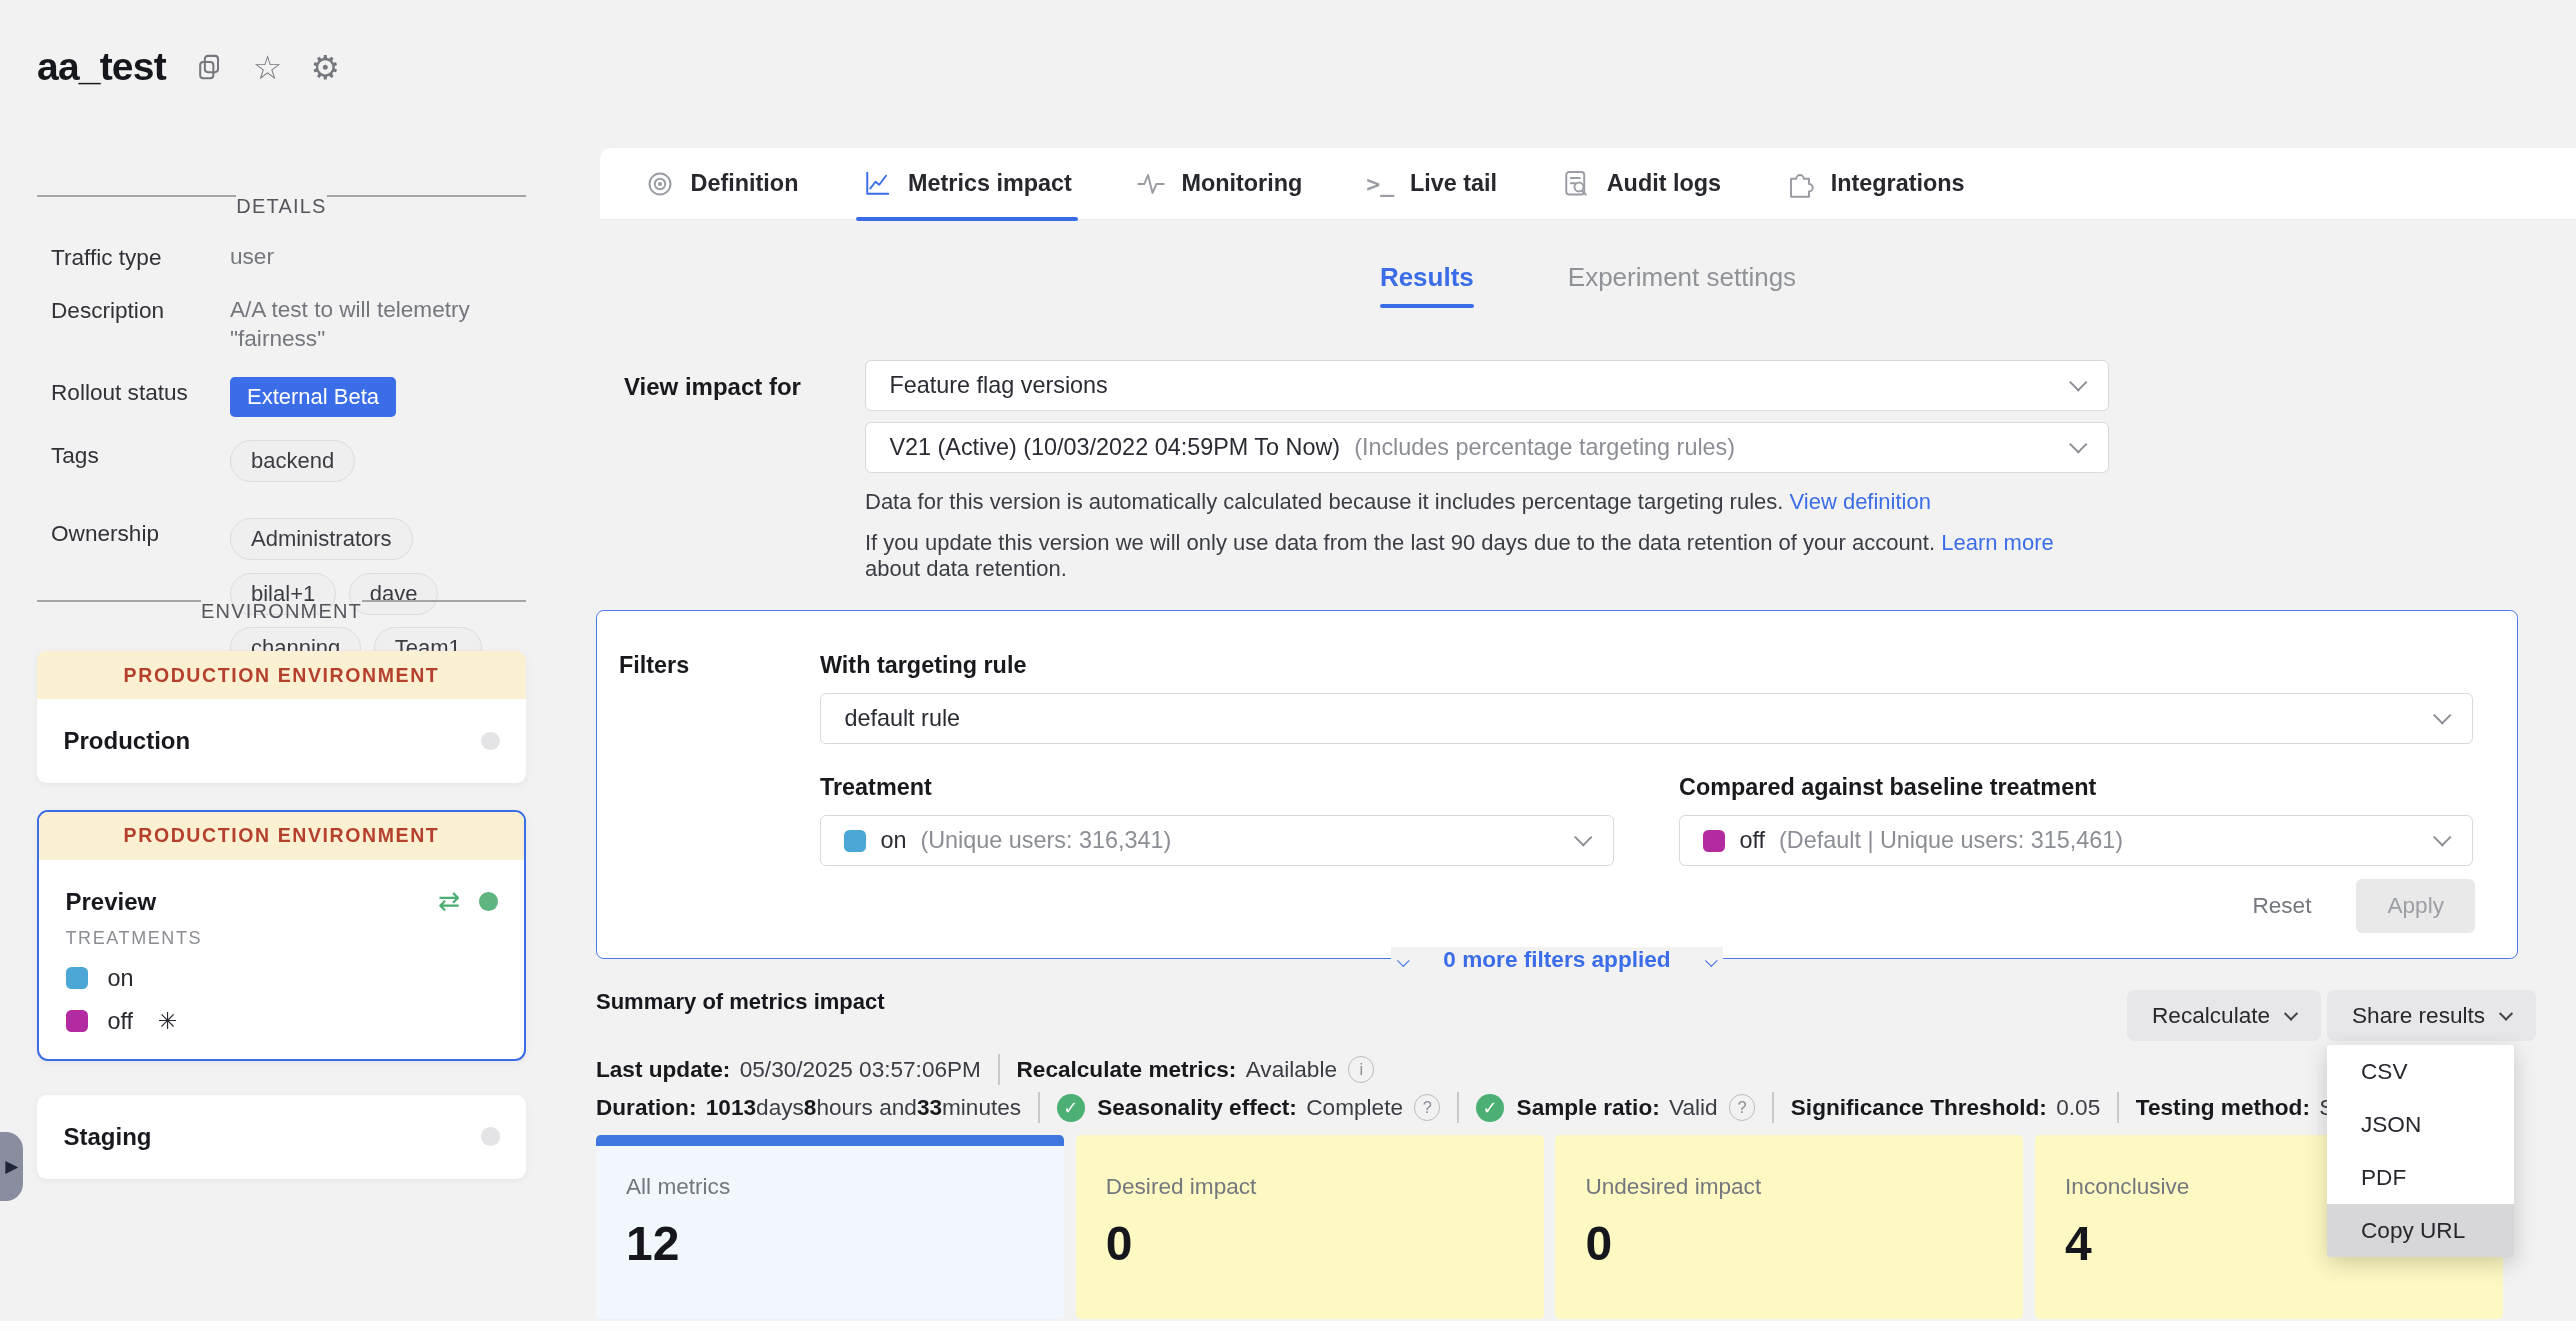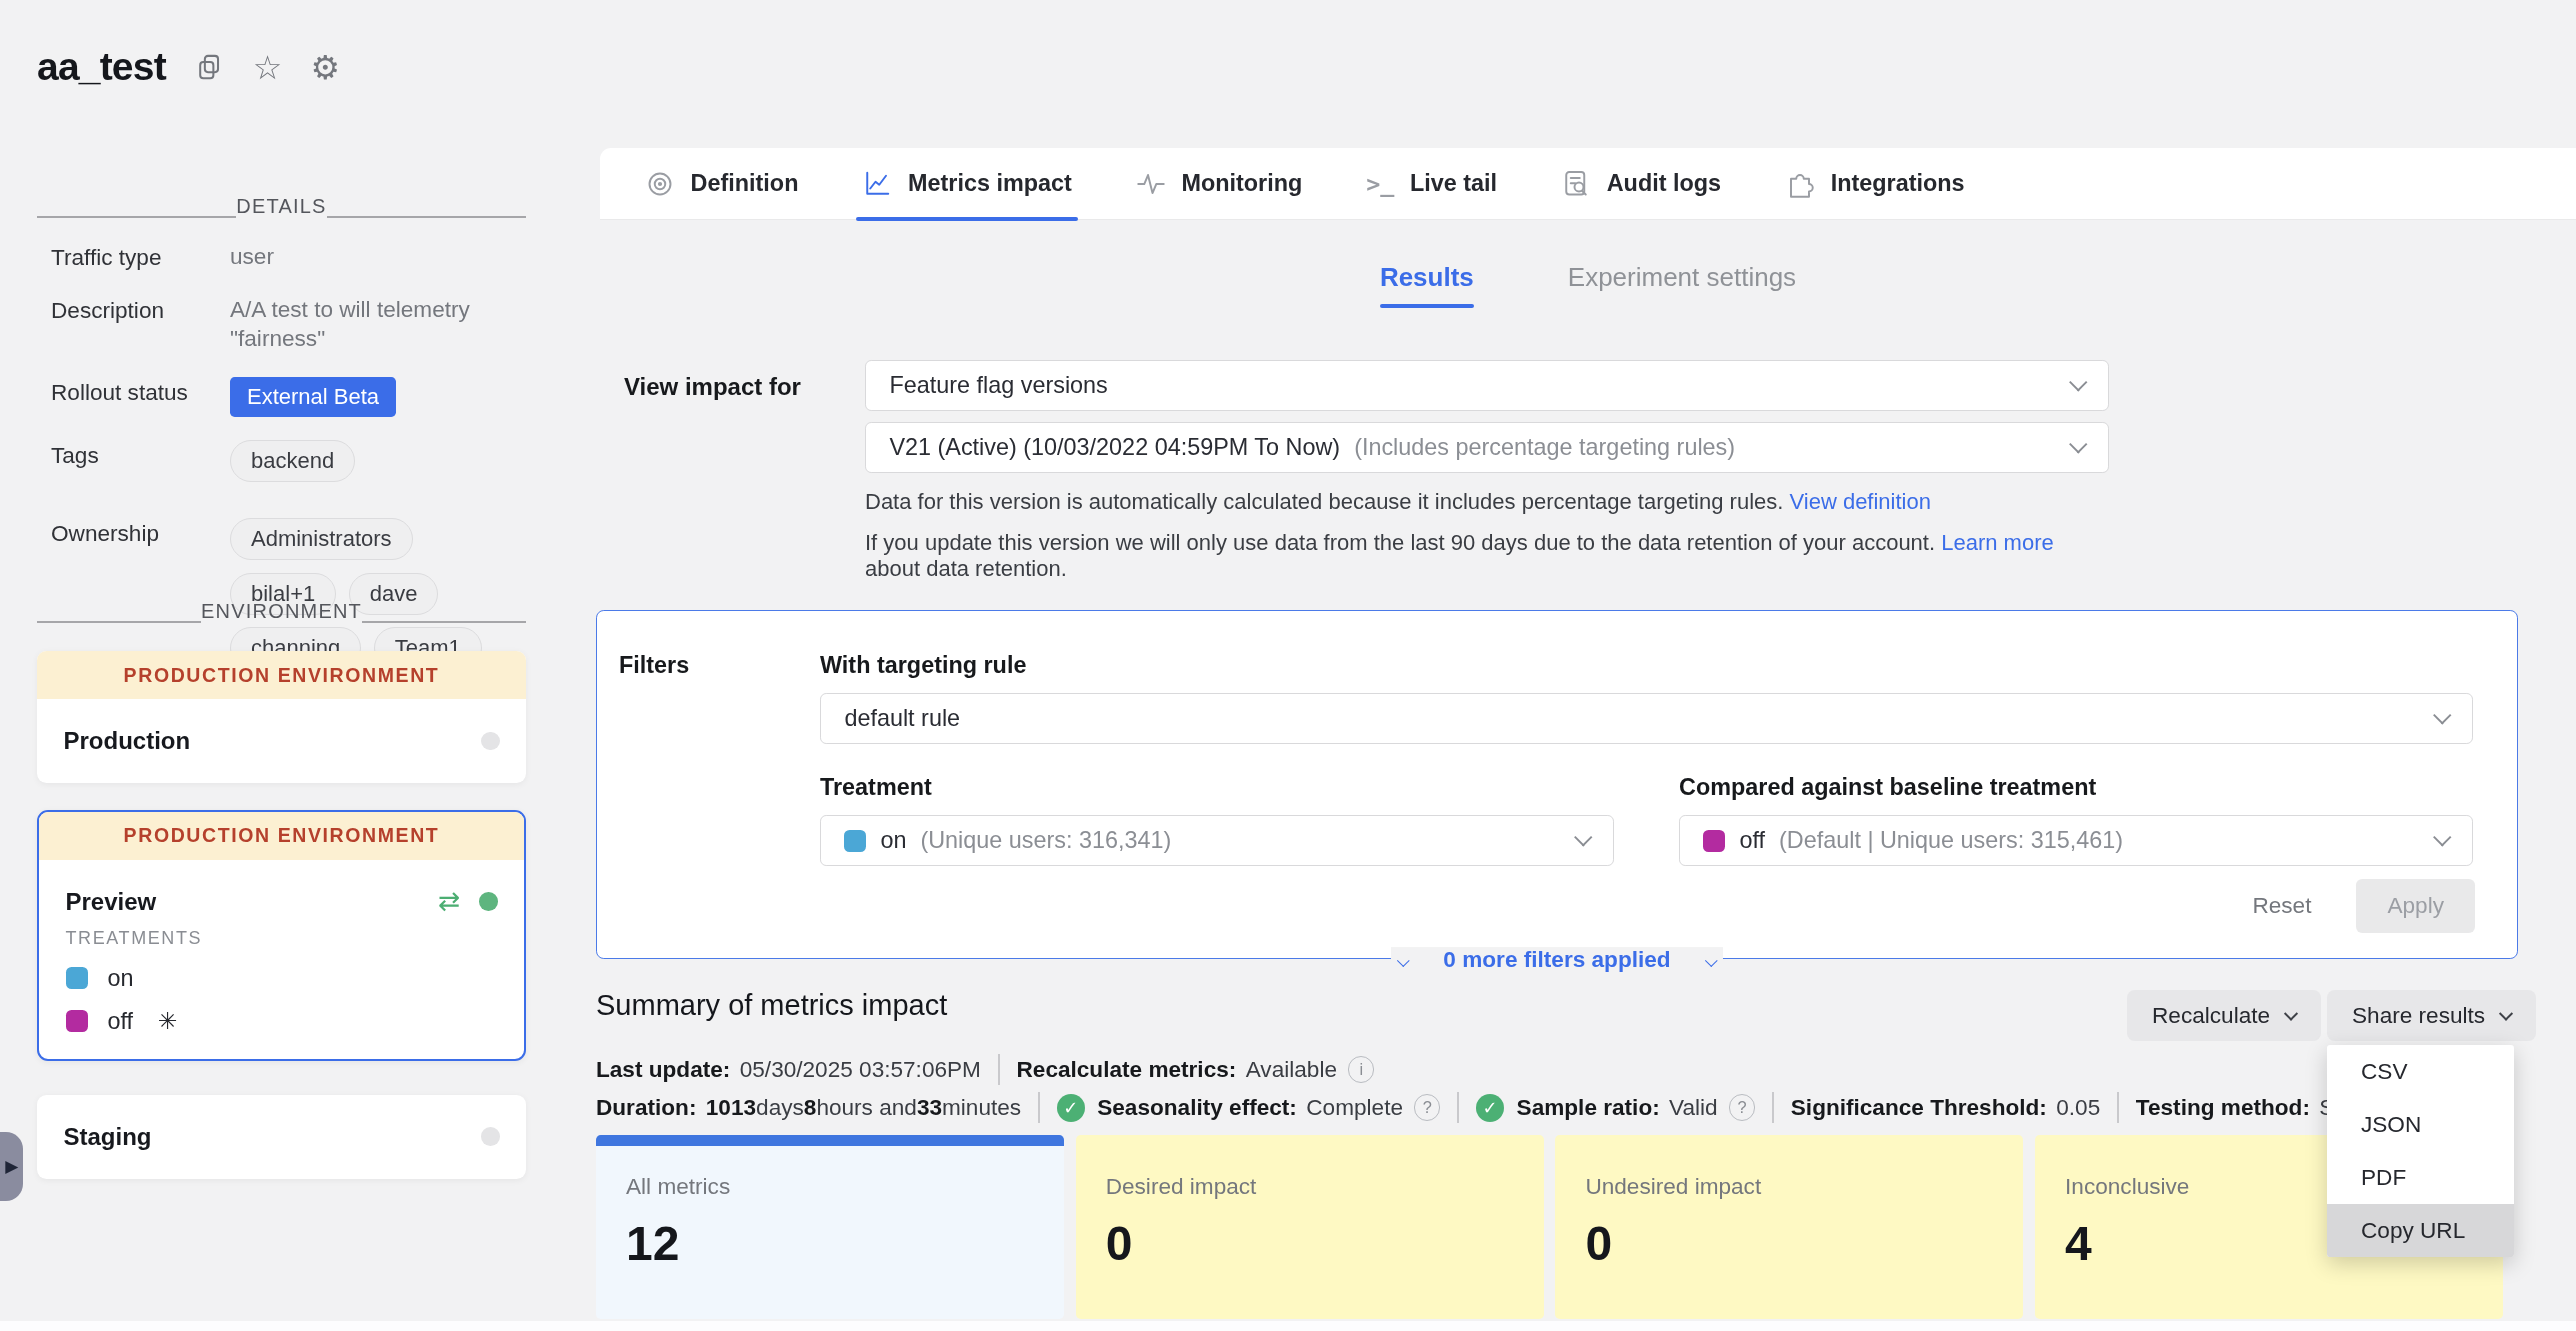--- a/index.html
+++ b/index.html
@@ -12,21 +12,21 @@
   }
   
   #sidebar { position:absolute; left:0; top:0; width:589px; height:100%; }
   .sb-title-row { position:absolute; left:37px; top:45px; display:flex; align-items:center; gap:28px; }
   .sb-title { font-size:39px; font-weight:700; color:#15171c; letter-spacing:-0.8px; }
   .hicon { color:#74777d; font-size:33px; line-height:1; cursor:pointer; }
   .copy-svg { width:31px; height:31px; stroke:#74777d; fill:none; stroke-width:2.6; }
   .section { position:absolute; left:37px; width:489px; }
   #details-section { top:195px; }
   #env-section { top:600px; }
-  .section-hr { display:flex; align-items:flex-end; }
+  .section-hr { display:flex; align-items:flex-start; }
   .section-hr .line { flex:1; height:1.6px; background:#a6a6a9; }
   .section-hr .txt { font-size:20px; color:#54565c; letter-spacing:1.2px; }
   .details-grid { margin:24px 0 0 14px; display:grid; grid-template-columns:179px 1fr; row-gap:23.4px; }
   .dlabel { font-size:22.6px; color:#303237; padding-top:3.1px; }
   .dvalue { font-size:22.6px; color:#74777d; line-height:1.3; }
   .badge-rollout { display:inline-block; background:#3b6de8; color:#fff; font-size:22px; padding:7px 17px; border-radius:4.7px; }
   .pill { display:inline-block; background:#efeff0; border:0.8px solid #dcdcde; border-radius:779px; padding:7px 20px; font-size:22px; color:#3a3c42; margin:0 12.5px 12.5px 0; white-space:nowrap; }
   .owners-wrap { max-width:304px; }
   .env-card { background:#fff; border-radius:9.4px; box-shadow:0 1.6px 6.2px rgba(0,0,0,.05); overflow:hidden; }
   .env-card.selected { border:2.3px solid #3b6de8; border-radius:11px; }
@@ -79,21 +79,21 @@
   .f-label { font-size:23.4px; font-weight:700; color:#17191c; }
   .f-content .select { margin-top:14px; }
   .f-row { display:flex; gap:65px; margin-top:30px; }
   .f-col { flex:1; }
   .f-actions { position:absolute; right:42px; bottom:25px; display:flex; align-items:center; gap:45px; }
   .reset-btn { font-size:22.6px; color:#74777d; cursor:pointer; }
   .apply-btn { background:#e9e9ea; color:#9b9ea4; font-size:22.6px; border-radius:6.2px; padding:14px 31px; cursor:pointer; }
   #morefilters { position:absolute; left:50%; bottom:0; transform:translate(-50%,58%); background:#f2f2f3; padding:0 7.8px; display:flex; align-items:center; gap:36px; color:#3b6de8; font-size:22.6px; font-weight:600; cursor:pointer; }
   .chev-sm { width:8.6px; height:8.6px; border-right:1.9px solid #3b6de8; border-bottom:1.9px solid #3b6de8; transform:rotate(45deg); }
   
-  #summary-title { position:absolute; left:596px; top:989px; font-size:29px; font-weight:400; color:#15171c; }
+  #summary-title { position:absolute; left:596px; top:989px; font-size:22px; font-weight:700; color:#15171c; }
   .gbtn { position:absolute; top:990px; height:51px; background:#e7e7e9; border-radius:7.8px; display:flex; align-items:center; gap:15.6px; padding:0 25px; font-size:22.6px; color:#26282e; cursor:pointer; }
   #recalc-btn { left:2127px; }
   #share-btn { left:2327px; }
   .chev-d { width:10px; height:10px; border-right:2.3px solid #3f4248; border-bottom:2.3px solid #3f4248; transform:rotate(45deg) translate(-1.6px,-1.6px); }
   .metaline { position:absolute; left:596px; display:flex; align-items:center; font-size:22.6px; color:#3a3d43; white-space:nowrap; }
   #metaline1 { top:1054px; }
   #metaline2 { top:1092px; }
   .mlbl { font-weight:700; color:#17191c; margin-right:9.4px; }
   .mnum { font-weight:700; color:#17191c; }
   .vsep { width:1.6px; height:31px; background:#c9c9cc; margin:0 17px; flex:none; }

